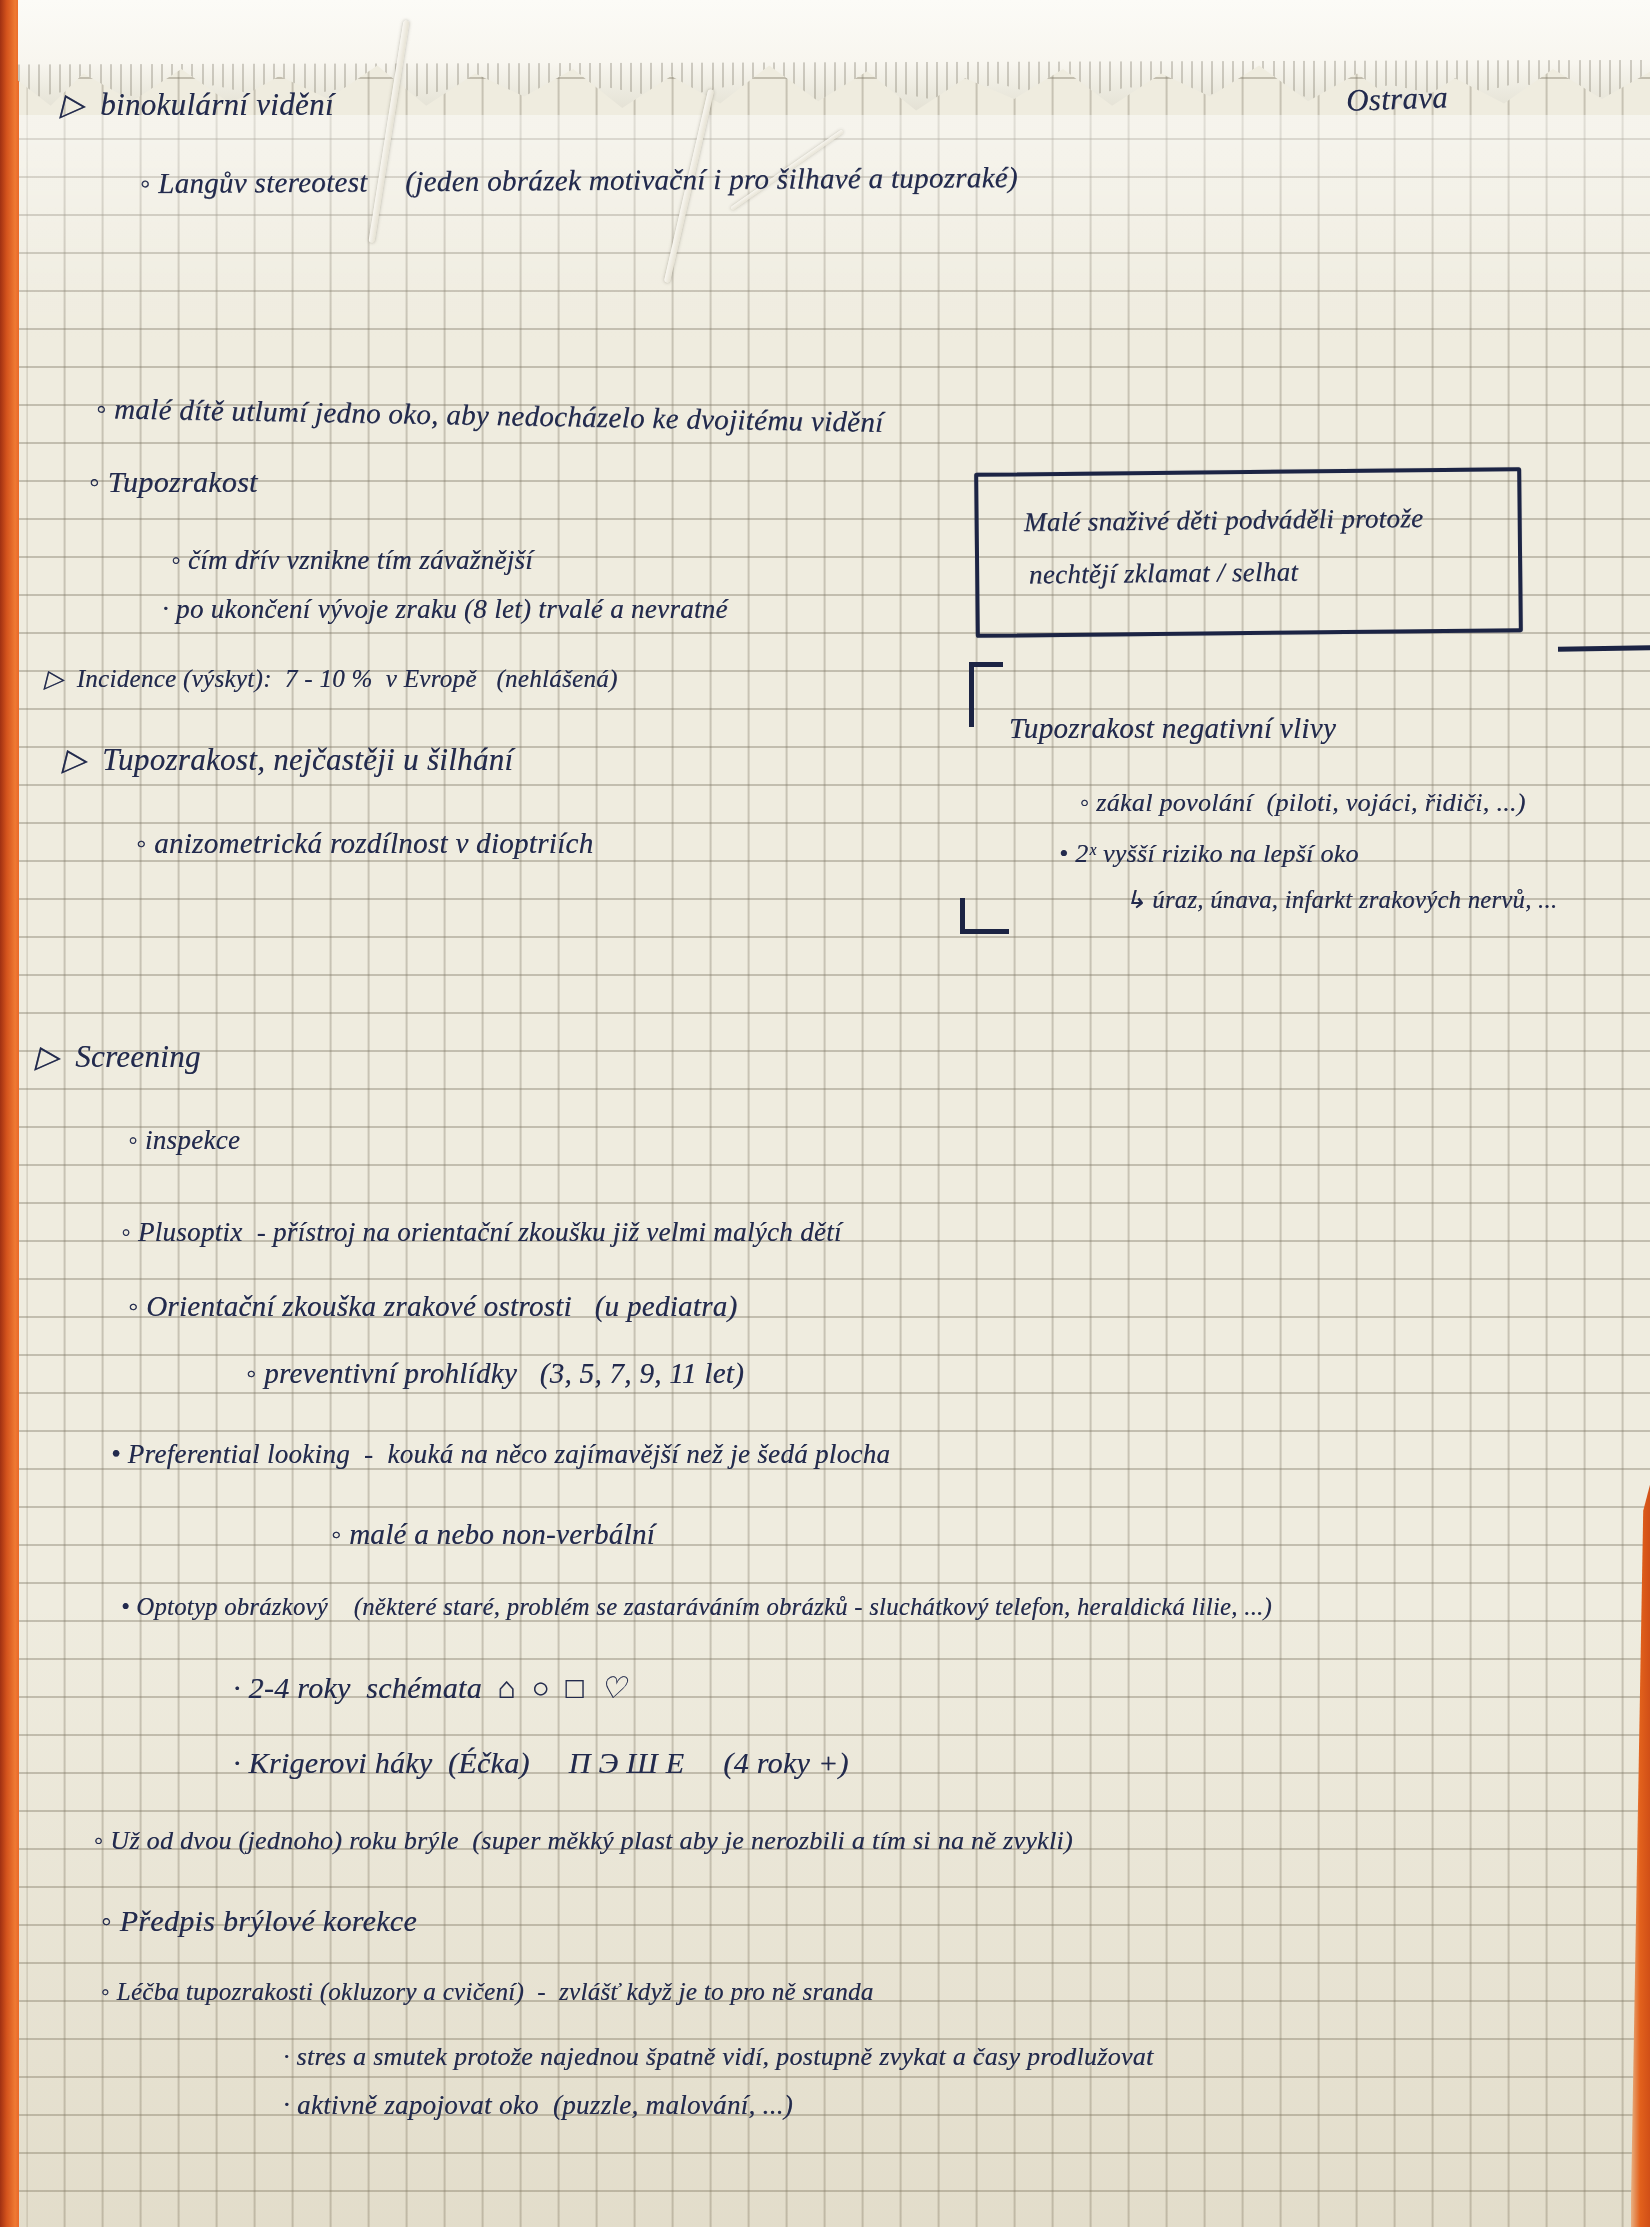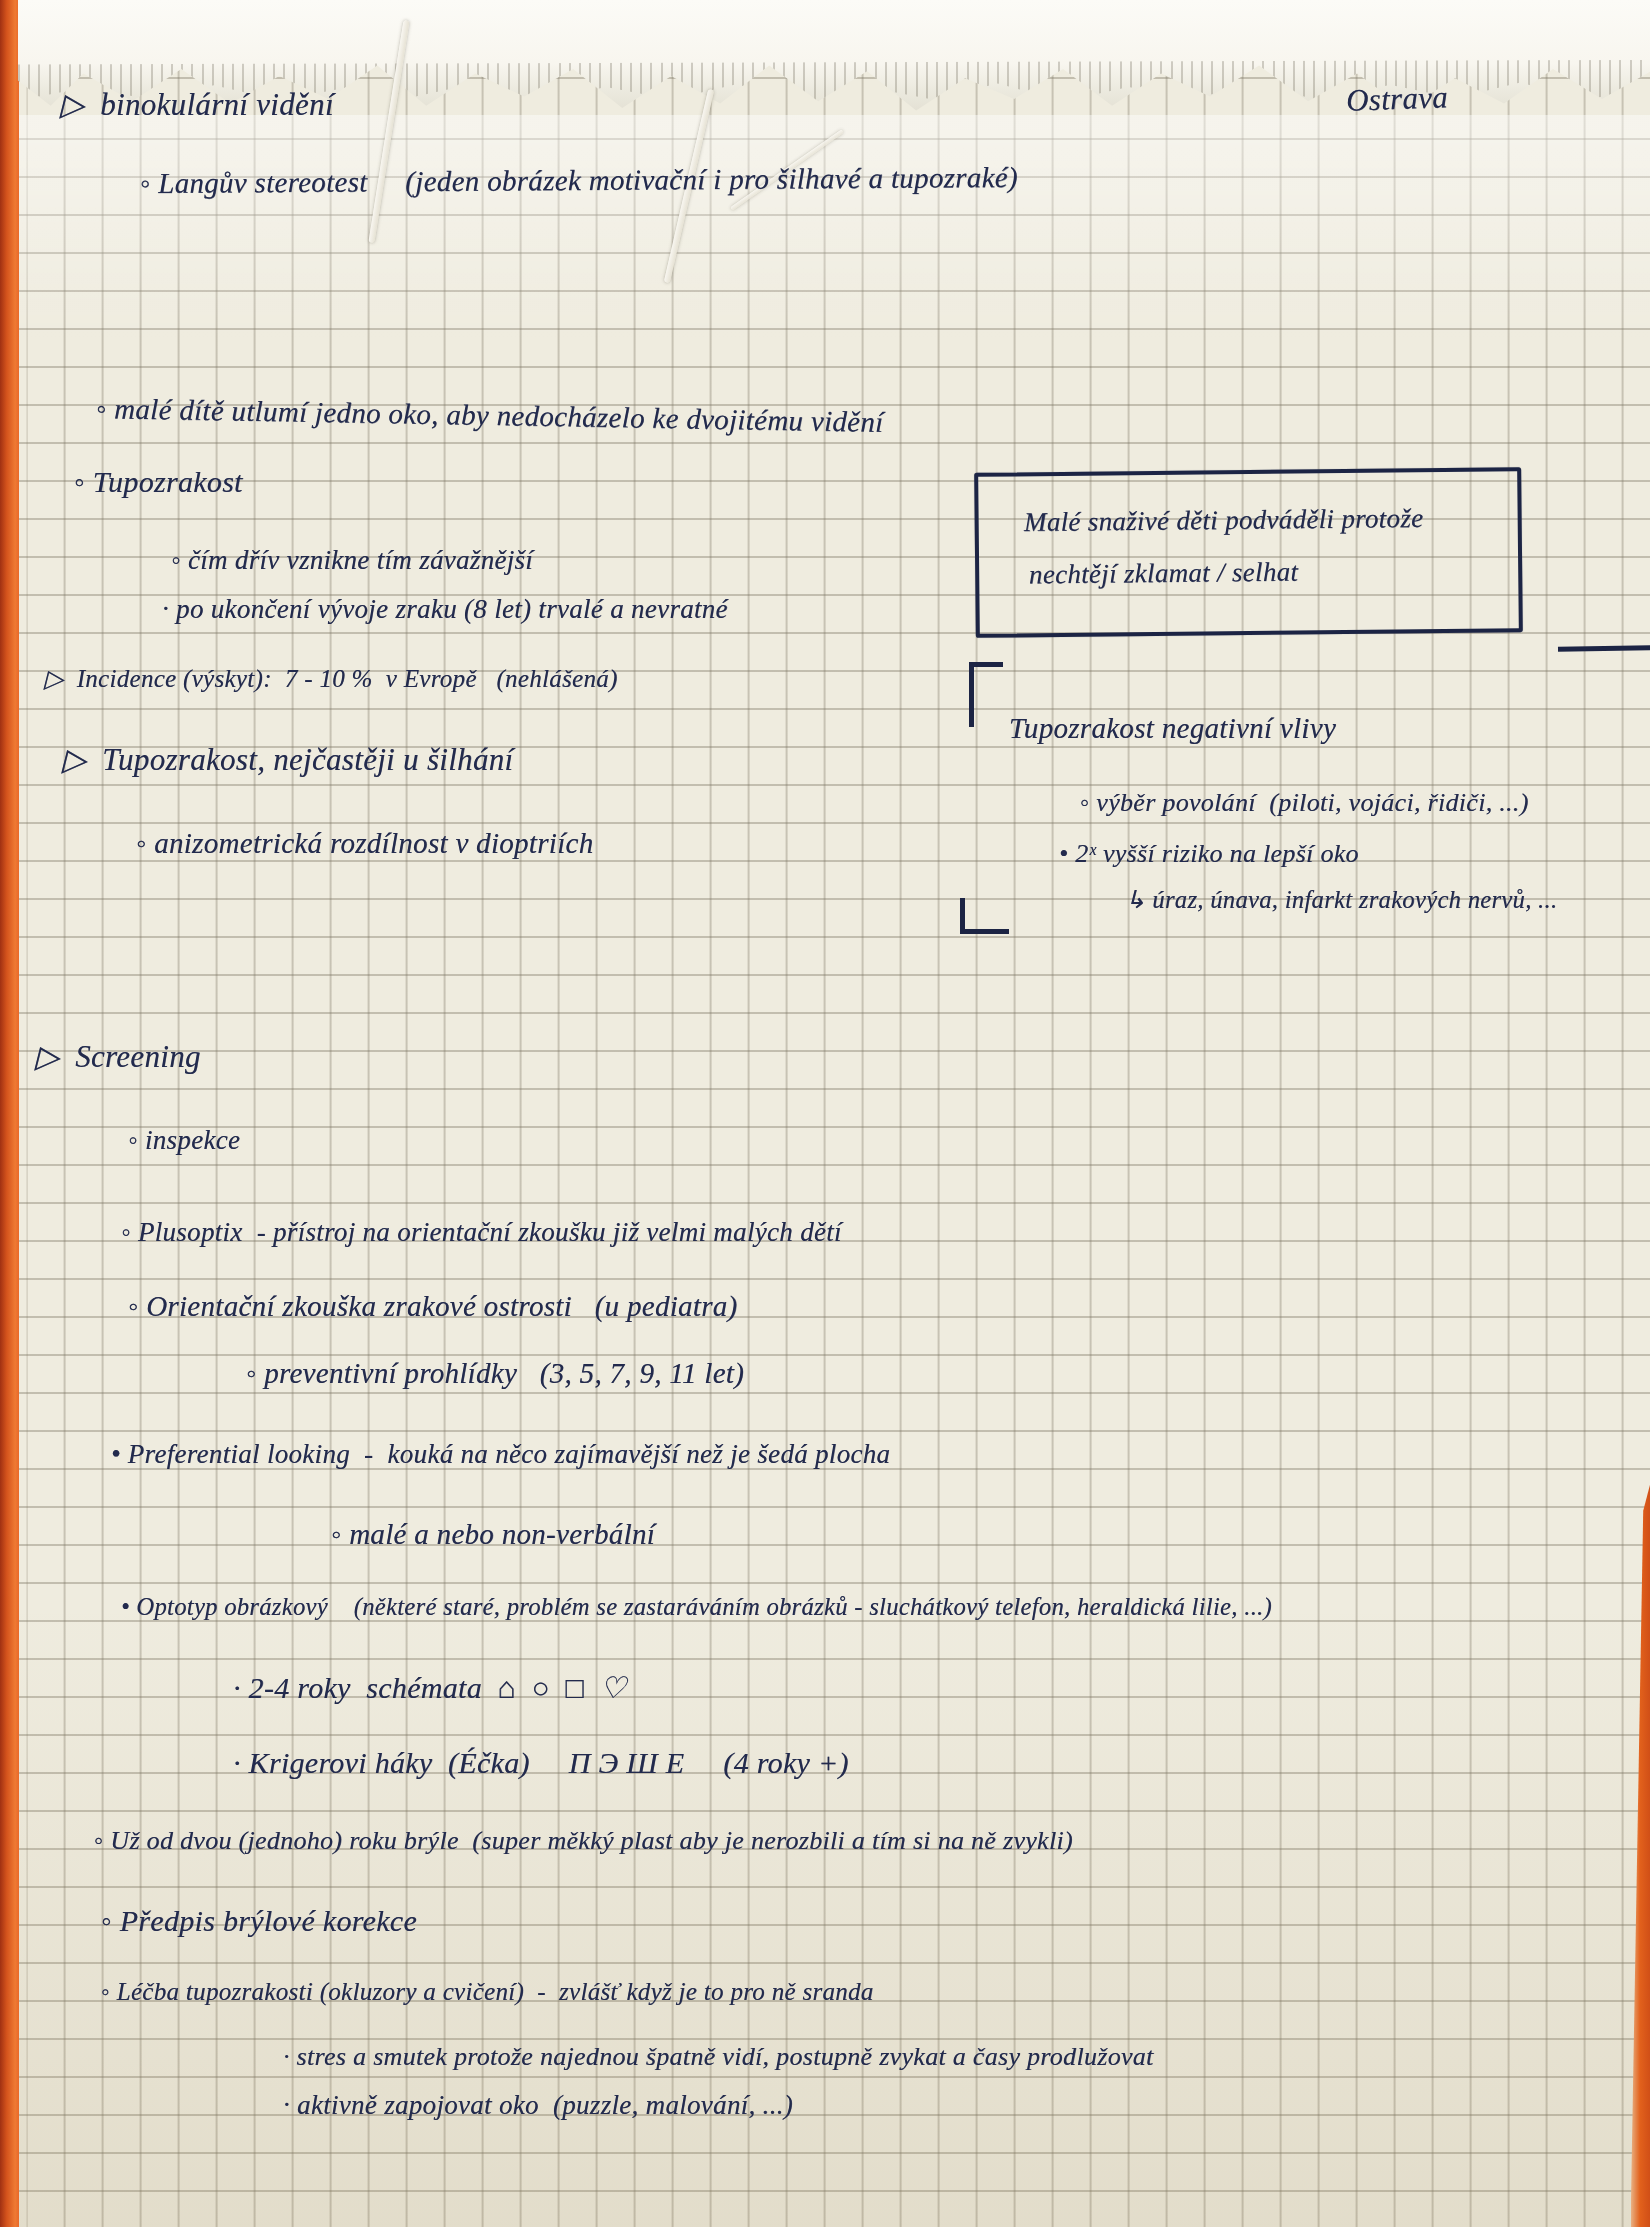--- a/index.html
+++ b/index.html
@@ -80,21 +80,21 @@
   <div class="torn"></div>
   <div class="thread t1"></div>
   <div class="thread t2"></div>
   <div class="thread t3"></div>
 
   <div class="hw" style="left:1346px;top:81px;font-size:31px;transform:rotate(-2deg);">Ostrava</div>
 
   <div class="hw" style="left:60px;top:87px;font-size:31px;">▷  binokulární vidění</div>
   <div class="hw" style="left:140px;top:164px;font-size:29px;transform:rotate(-.4deg);">◦ Langův stereotest     (jeden obrázek motivační i pro šilhavé a tupozraké)</div>
   <div class="hw" style="left:96px;top:399px;font-size:29px;transform:rotate(1deg);">◦ malé dítě utlumí jedno oko, aby nedocházelo ke dvojitému vidění</div>
-  <div class="hw" style="left:74px;top:465px;font-size:30px;">◦ Tupozrakost</div>
+  <div class="hw" style="left:89px;top:465px;font-size:30px;">◦ Tupozrakost</div>
   <div class="hw" style="left:171px;top:545px;font-size:27px;">◦ čím dřív vznikne tím závažnější</div>
   <div class="hw" style="left:162px;top:594px;font-size:27px;">· po ukončení vývoje zraku (8 let) trvalé a nevratné</div>
   <div class="hw" style="left:44px;top:665px;font-size:25px;">▷  Incidence (výskyt):  7 - 10 %  v Evropě   (nehlášená)</div>
   <div class="hw" style="left:38px;top:742px;font-size:31px;margin-left:24px;">▷  Tupozrakost, nejčastěji u šilhání</div>
   <div class="hw" style="left:136px;top:827px;font-size:29px;">◦ anizometrická rozdílnost v dioptriích</div>
   <div class="hw" style="left:35px;top:1039px;font-size:31px;">▷  Screening</div>
   <div class="hw" style="left:128px;top:1125px;font-size:27px;">◦ inspekce</div>
   <div class="hw" style="left:121px;top:1217px;font-size:27px;">◦ Plusoptix  - přístroj na orientační zkoušku již velmi malých dětí</div>
   <div class="hw" style="left:128px;top:1290px;font-size:29px;">◦ Orientační zkouška zrakové ostrosti   (u pediatra)</div>
   <div class="hw" style="left:246px;top:1357px;font-size:29px;">◦ preventivní prohlídky   (3, 5, 7, 9, 11 let)</div>
@@ -110,18 +110,18 @@
   <div class="hw" style="left:283px;top:2090px;font-size:27px;">· aktivně zapojovat oko  (puzzle, malování, ...)</div>
 
   <div class="notebox"></div>
   <div class="hw" style="left:1024px;top:505px;font-size:27px;transform:rotate(-.6deg);">Malé snaživé děti podváděli protože</div>
   <div class="hw" style="left:1029px;top:558px;font-size:27px;transform:rotate(-.6deg);">nechtějí zklamat / selhat</div>
 
   <div class="mark mark-dash"></div>
   <div class="mark mark-corner"></div>
   <div class="mark mark-elbow"></div>
   <div class="hw" style="left:1009px;top:712px;font-size:29px;">Tupozrakost negativní vlivy</div>
-  <div class="hw" style="left:1080px;top:788px;font-size:26px;">◦ výběr povolání  (piloti, vojáci, řidiči, ...)</div>
+  <div class="hw" style="left:1080px;top:788px;font-size:26px;">◦ zákal povolání  (piloti, vojáci, řidiči, ...)</div>
   <div class="hw" style="left:1059px;top:839px;font-size:26px;">• 2ˣ vyšší riziko na lepší oko</div>
   <div class="hw" style="left:1125px;top:886px;font-size:24.6px;">↳ úraz, únava, infarkt zrakových nervů, ...</div>
 
 </div>
 
 
 </body></html>

